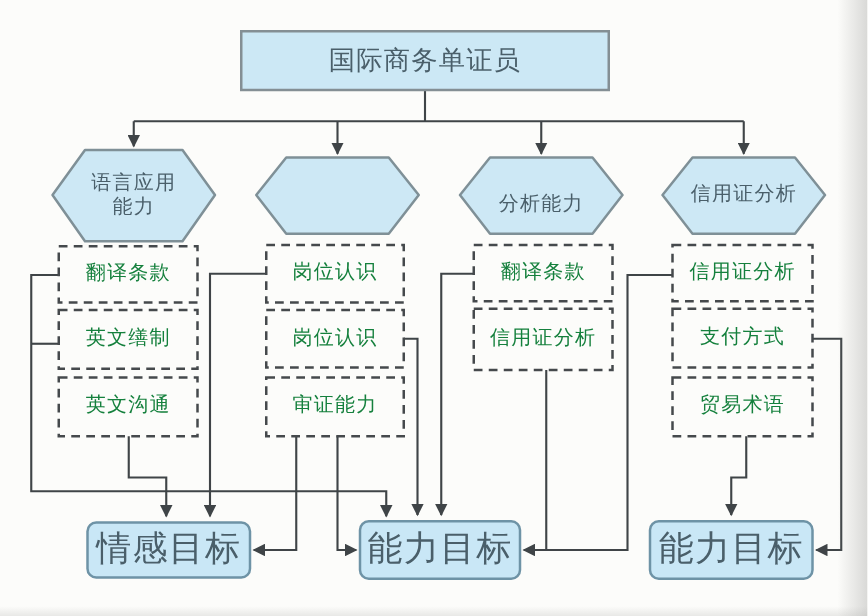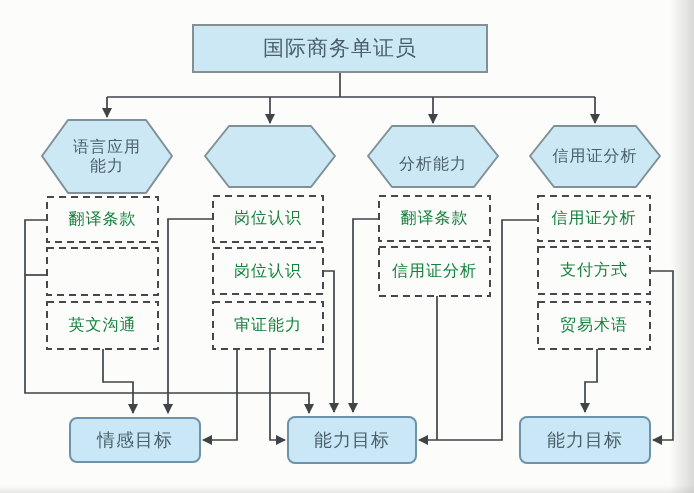--- a/index.html
+++ b/index.html
@@ -15,21 +15,21 @@
   .shape-dashed { fill:rgba(255,255,255,0.0); stroke:#45494c; stroke-width:2px; stroke-dasharray:7 5; }
   .shape-goal { fill:#c9e7f6; stroke:#6e93a6; stroke-width:2px; }
   .lbl {
     position:absolute; display:flex; flex-direction:column;
     align-items:center; justify-content:center; text-align:center;
     color:#4a5f6a; pointer-events:none; line-height:1.15; letter-spacing:1px;
   }
   .lbl-root { font-size:21px; }
   .lbl-hex  { font-size:16px; }
   .lbl-item { font-size:16px; color:#15803d; letter-spacing:1px; }
-  .lbl-goal { font-size:18px; }
+  .lbl-goal { font-size:28px; }
   .edge-shade {
     position:absolute; right:0; top:0; width:24px; height:493px;
     background:linear-gradient(to right, rgba(180,180,178,0) 0%, rgba(168,168,166,0.42) 100%);
   }
   .bottom-shade {
     position:absolute; left:0; bottom:0; width:694px; height:8px;
     background:linear-gradient(to bottom, rgba(180,180,178,0) 0%, rgba(170,170,168,0.25) 100%);
   }
 </style>
 </head>
@@ -94,20 +94,21 @@
   <div class="lbl lbl-root" style="left:193px;top:25px;width:294px;height:47px">国际商务单证员</div>
 
   <div class="lbl lbl-hex" style="left:42px;top:120px;width:130px;height:73px">
     <span>语言应用</span>
     <span>能力</span>
   </div>
   <div class="lbl lbl-hex" style="left:368px;top:126px;width:130px;height:76px">分析能力</div>
   <div class="lbl lbl-hex" style="left:530px;top:126px;width:130px;height:61px">信用证分析</div>
 
   <div class="lbl lbl-item" style="left:47px;top:197px;width:111px;height:45px">翻译条款</div>
+  <div class="lbl lbl-item" style="left:47px;top:248px;width:111px;height:47px">英文缮制</div>
   <div class="lbl lbl-item" style="left:47px;top:302px;width:111px;height:47px">英文沟通</div>
 
   <div class="lbl lbl-item" style="left:213px;top:195px;width:110px;height:46px">岗位认识</div>
   <div class="lbl lbl-item" style="left:213px;top:248px;width:110px;height:46px">岗位认识</div>
   <div class="lbl lbl-item" style="left:213px;top:302px;width:110px;height:47px">审证能力</div>
 
   <div class="lbl lbl-item" style="left:379px;top:196px;width:111px;height:45px">翻译条款</div>
   <div class="lbl lbl-item" style="left:379px;top:247px;width:111px;height:49px">信用证分析</div>
 
   <div class="lbl lbl-item" style="left:538px;top:196px;width:112px;height:45px">信用证分析</div>

